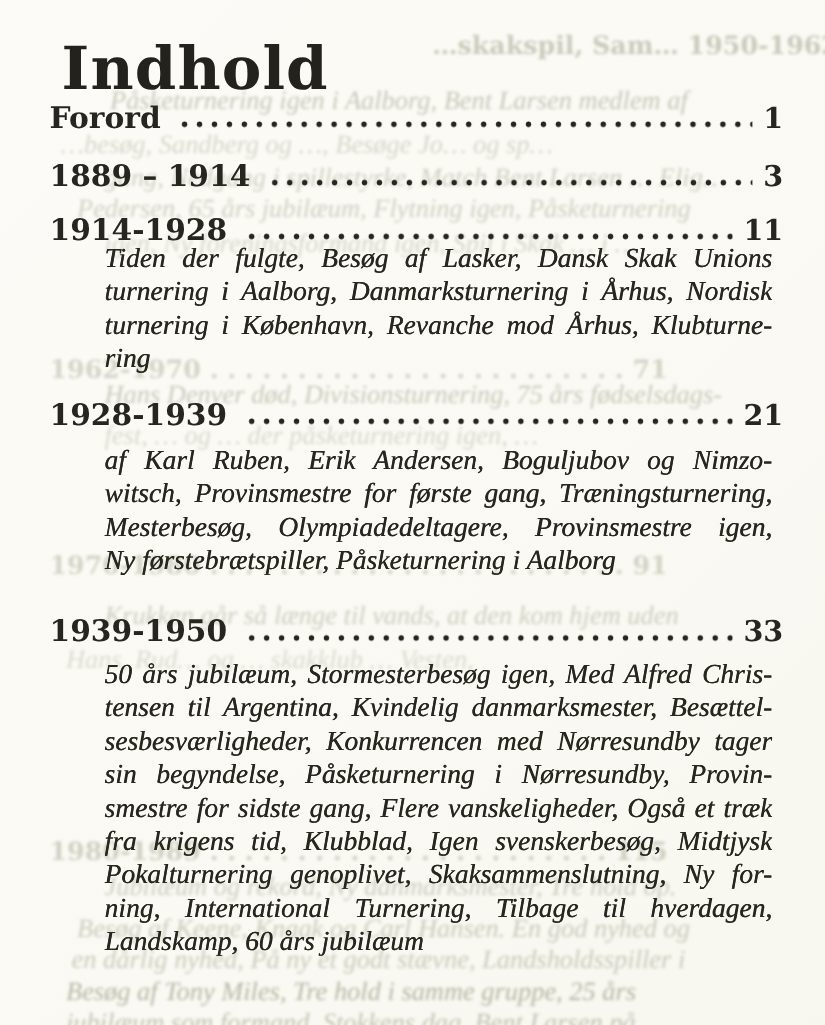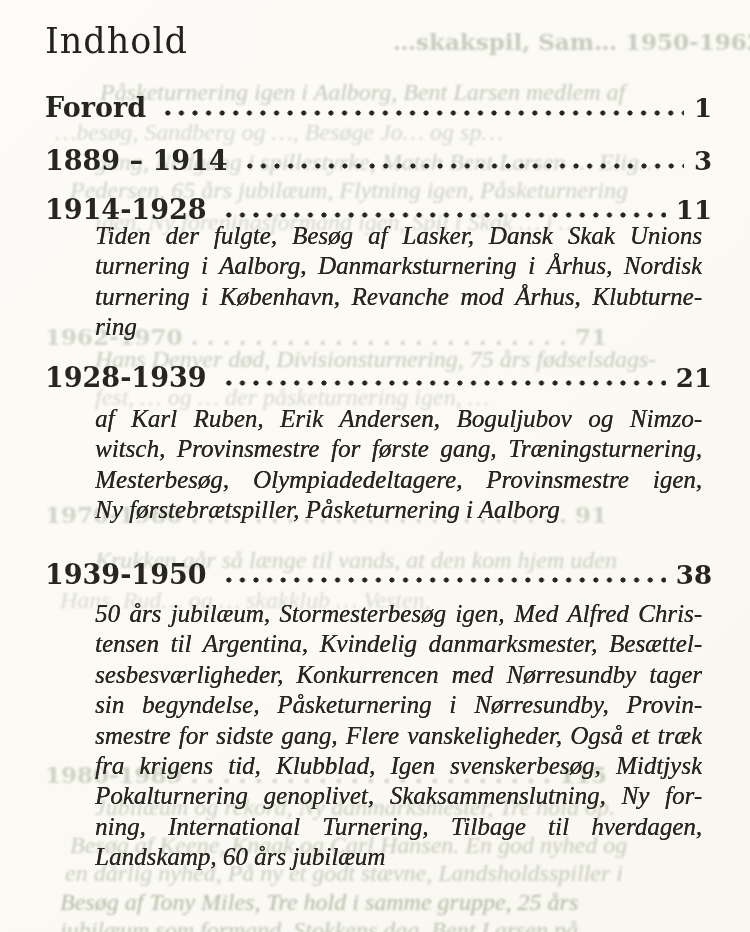--- a/index.html
+++ b/index.html
@@ -16,23 +16,23 @@
   .ghost-line{
     position:absolute;white-space:nowrap;
     color:#78805f;
     font-family:"Liberation Serif",serif;
     font-style:italic;font-size:24px;line-height:1;
   }
   .ghost-line.heading{font-style:normal;font-weight:bold;font-family:"DejaVu Serif",serif;font-size:23px;}
 
   
   .title{
-    position:absolute;left:45px;top:22px;margin:0;z-index:2;
-    font-family:"DejaVu Serif",serif;font-weight:normal;
-    font-size:35px;line-height:1.1;letter-spacing:1px;
+    position:absolute;left:45px;top:22px;margin:11px;z-index:2;
+    font-family:"DejaVu Serif",serif;font-weight:bold;
+    font-size:54px;line-height:1.1;letter-spacing:1px;
     color:#23221d;
   }
   .toc{position:absolute;left:45px;top:0;width:667px;height:932px;z-index:2;}
   .toc-row{
     position:absolute;left:0;width:100%;
     display:flex;align-items:baseline;color:#262520;
   }
   .toc-label{font-family:"DejaVu Serif",serif;font-weight:bold;font-size:27px;line-height:1;white-space:nowrap;}
   .leader{
     flex:1;height:6px;align-self:flex-end;
@@ -108,21 +108,21 @@
       </div>
       <div class="desc" style="top: 404px;">
         <span class="desc-line">af Karl Ruben, Erik Andersen, Boguljubov og Nimzo-</span>
         <span class="desc-line">witsch, Provinsmestre for første gang, Træningsturnering,</span>
         <span class="desc-line">Mesterbesøg, Olympiadedeltagere, Provinsmestre igen,</span>
         <span class="desc-line last">Ny førstebrætspiller, Påsketurnering i Aalborg</span>
       </div>
       <div class="toc-row" style="top: 561px;">
         <span class="toc-label">1939-1950</span>
         <span class="leader"></span>
-        <span class="toc-page">38</span>
+        <span class="toc-page">33</span>
       </div>
       <div class="desc" style="top: 599px;">
         <span class="desc-line">50 års jubilæum, Stormesterbesøg igen, Med Alfred Chris-</span>
         <span class="desc-line">tensen til Argentina, Kvindelig danmarksmester, Besættel-</span>
         <span class="desc-line">sesbesværligheder, Konkurrencen med Nørresundby tager</span>
         <span class="desc-line">sin begyndelse, Påsketurnering i Nørresundby, Provin-</span>
         <span class="desc-line">smestre for sidste gang, Flere vanskeligheder, Også et træk</span>
         <span class="desc-line">fra krigens tid, Klubblad, Igen svenskerbesøg, Midtjysk</span>
         <span class="desc-line">Pokalturnering genoplivet, Skaksammenslutning, Ny for-</span>
         <span class="desc-line">ning, International Turnering, Tilbage til hverdagen,</span>

